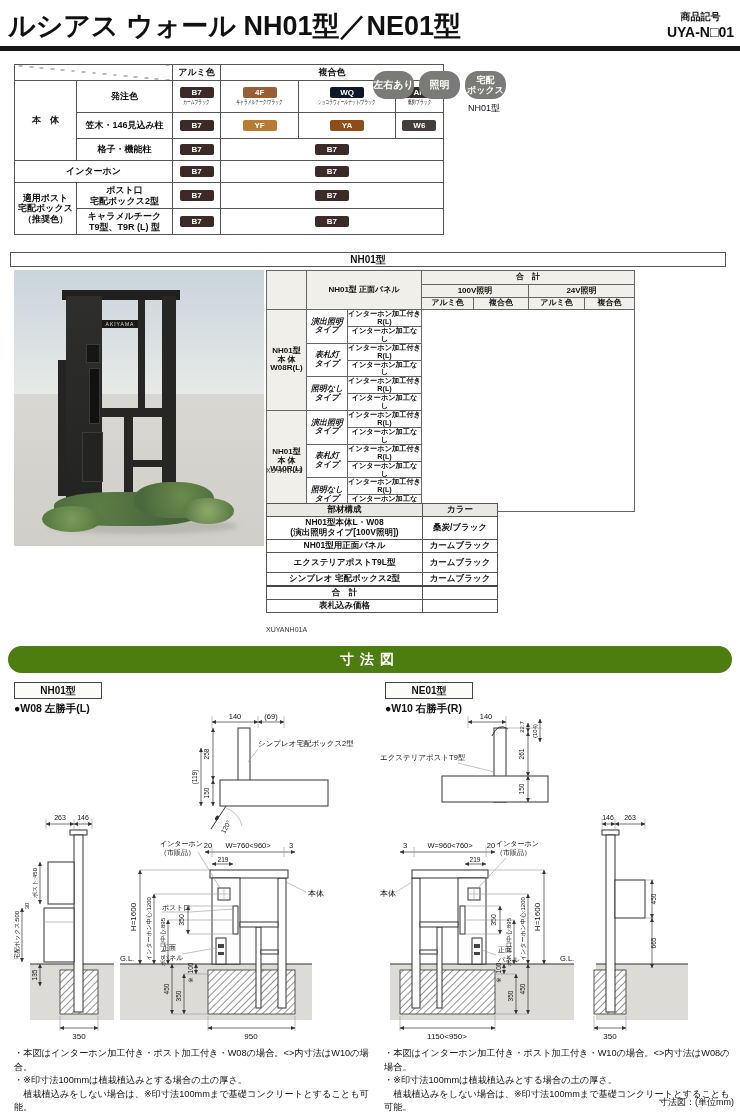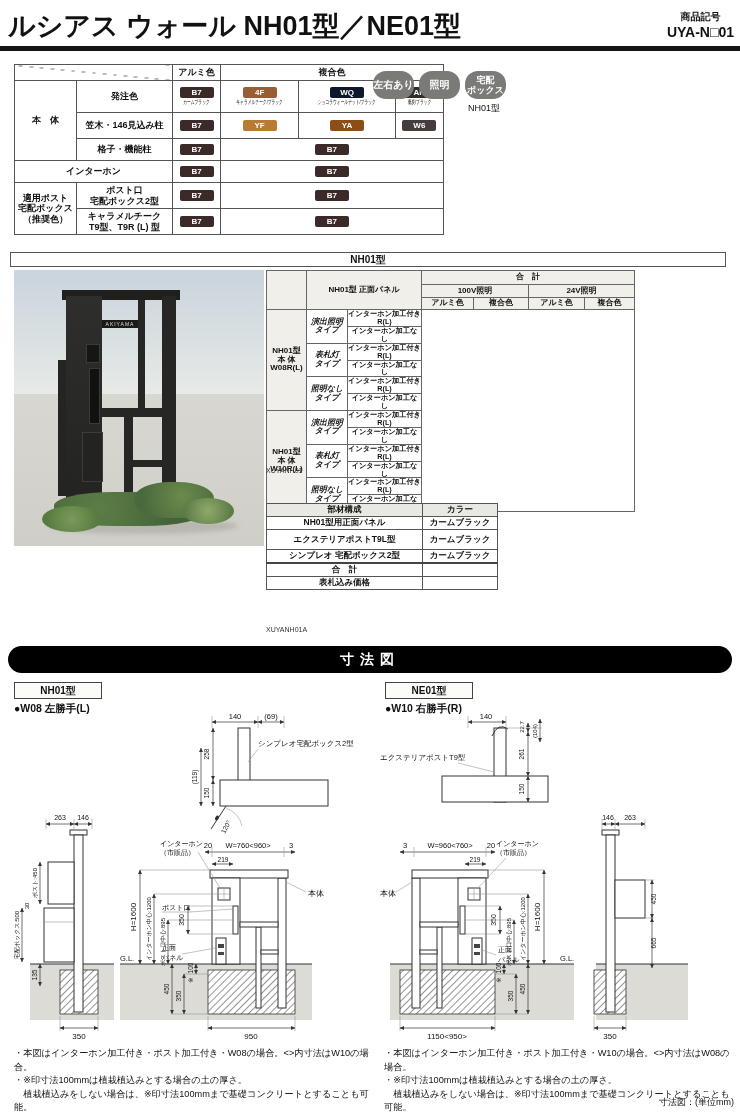--- a/index.html
+++ b/index.html
@@ -256,20 +256,25 @@
   <table class="abs ptab">
     <colgroup>
         <col style="width:156px">
         <col style="width:75px">
       </colgroup>
     <tbody>
         <tr style="height:13px">
       <td class="hd">部材構成</td>
       <td class="hd">カラー</td>
     </tr>
+    <tr style="height:23px">
+          <td class="pre">NH01型本体L・W08
+(演出照明タイプ[100V照明])</td>
+          <td>桑炭/ブラック</td>
+        </tr>
     <tr style="height:13px">
           <td>NH01型用正面パネル</td>
           <td>カームブラック</td>
         </tr>
     <tr style="height:20px">
           <td>エクステリアポストT9L型</td>
           <td>カームブラック</td>
         </tr>
     <tr style="height:13px">
           <td>シンプレオ 宅配ボックス2型</td>
@@ -280,21 +285,21 @@
           <td></td>
         </tr>
     <tr style="height:13px">
           <td>表札込み価格</td>
           <td></td>
         </tr>
   </tbody>
     </table>
   <div class="abs codesm" style="left:266px;top:626px;">XUYANH01A</div>
 
-  <div class="abs obar" style="background: #000000;">寸法図</div>
+  <div class="abs obar" style="background: #4d7c0f;">寸法図</div>
   <div class="abs tbox" style="left:14px;">NH01型</div>
   <div class="abs tbox" style="left:385px;">NE01型</div>
   <div class="abs subt" style="left:14px;">●W08 左勝手(L)</div>
   <div class="abs subt" style="left:385px;">●W10 右勝手(R)</div>
 
   <svg class="abs" style="left:12px;top:712px;" width="356" height="333" viewBox="0 0 356 333">
     <defs>
       <marker id="ar1" viewBox="0 0 8 8" refX="7" refY="4" markerWidth="7" markerHeight="7" orient="auto-start-reverse">
           <path d="M0.5,0.8 L7.5,4 L0.5,7.2 z" fill="#333"></path>
         </marker>

